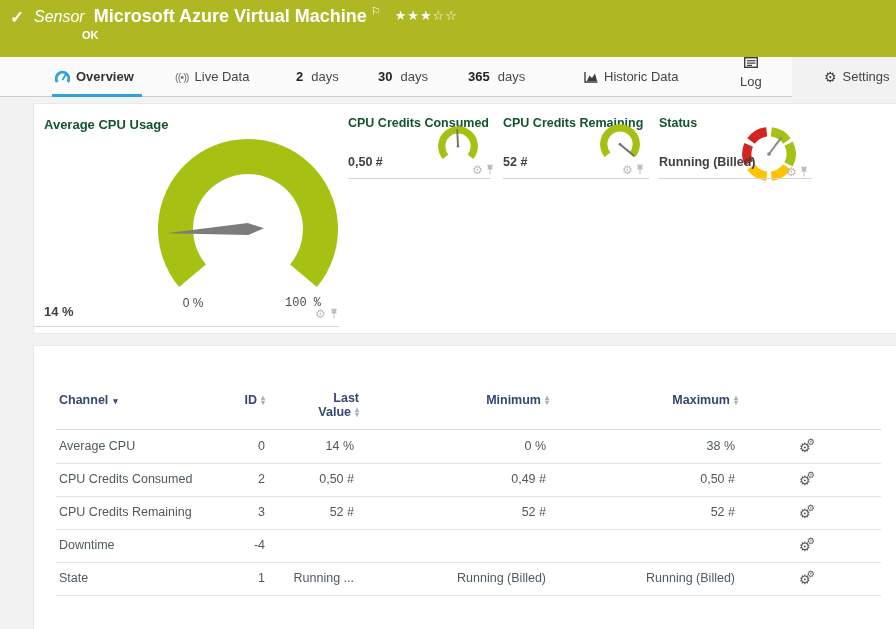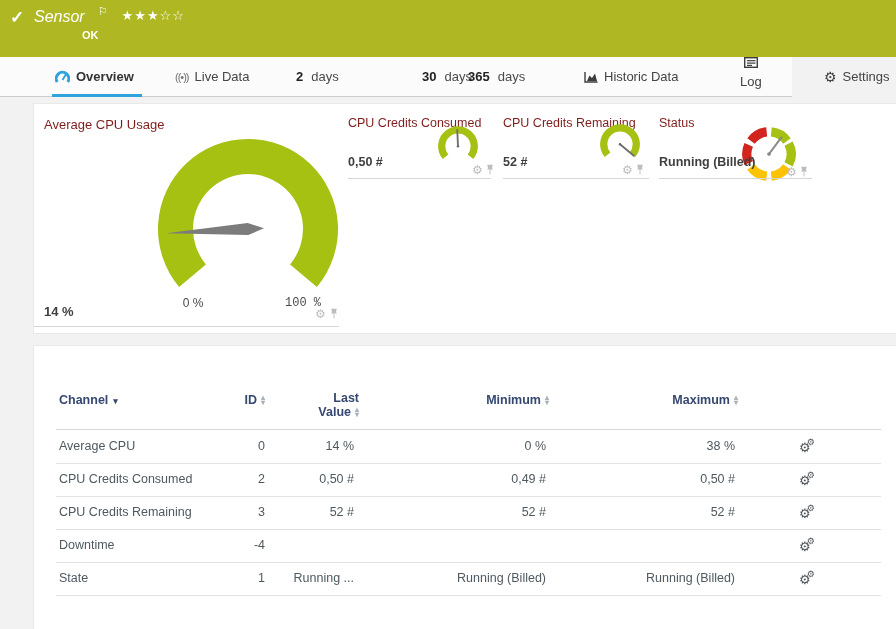--- a/index.html
+++ b/index.html
@@ -16,34 +16,34 @@
   .flag{font-size:11px;margin-left:4px;margin-top:-1px;}
   .stars{margin-left:14px;font-size:13px;letter-spacing:1px;margin-top:2px;}
   .okst{position:absolute;left:53px;top:29px;font-size:11px;font-weight:bold;margin-left:29px;}
 
   
   .tabs{position:absolute;left:0;top:57px;width:792px;height:39px;background:#fbfbfb;
         border-bottom:1px solid #cccccc;font-size:13px;color:#444;}
   .tab{position:absolute;top:0;height:39px;display:flex;align-items:center;gap:6px;cursor:pointer;white-space:nowrap;}
   .tab.active{font-weight:bold;color:#333;}
   .tab.active::after{content:'';position:absolute;left:-3px;right:-8px;bottom:-1px;height:3px;background:#2ea3dd;}
-  .t-ov{left:55px;}  .t-ld{left:175px;} .t-d2{left:296px;} .t-d30{left:378px;margin-left:44px;}
+  .t-ov{left:55px;}  .t-ld{left:175px;} .t-d2{left:296px;} .t-d30{left:378px;}
   .t-d365{left:468px;} .t-hd{left:584px;} .t-log{left:740px;flex-direction:column;} .t-set{left:824px;}
   .tnum{font-weight:bold;color:#222;margin-right:2px;}
   .tlbl{color:#4a4a4a;}
   .ld-ic{font-size:11px;color:#707070;letter-spacing:-1px;}
   .gear-ic{font-size:14px;color:#3d3d3d;line-height:1;}
 
   
   .card{position:absolute;left:33px;width:863px;background:#fff;border:1px solid #e9e9e9;border-right:none;}
   .card1{top:103px;height:229px;}
   .card2{top:345px;height:284px;border-bottom:none;}
 
   
-  .ptitle{position:absolute;font-size:12.5px;font-weight:normal;color:#7f1d1d;white-space:nowrap;}
+  .ptitle{position:absolute;font-size:12.5px;font-weight:bold;color:#14532d;white-space:nowrap;}
   .pval{position:absolute;font-size:12.5px;font-weight:bold;color:#3f3f3f;white-space:nowrap;}
   .uline{position:absolute;height:1px;background:#d6d6d6;}
   .scl{position:absolute;font-size:12px;color:#4a4a4a;width:50px;text-align:center;}
   .pico{position:absolute;color:#bdbdbd;font-size:12px;line-height:1;cursor:pointer;}
   .t1{left:10px;top:13px;font-size:13px;}
   .v1{left:10px;top:200px;font-size:13px;}
   .u1{left:0;top:222px;width:305px;}
   .t2{left:314px;top:12px;} .v2{left:314px;top:51px;} .u2{left:314px;top:74px;width:143px;}
   .t3{left:469px;top:12px;} .v3{left:469px;top:51px;} .u3{left:469px;top:74px;width:146px;}
   .t4{left:625px;top:12px;} .v4{left:625px;top:51px;} .u4{left:625px;top:74px;width:153px;}
@@ -63,20 +63,21 @@
 </style>
 </head>
 <body>
 
 <div class="screen">
 
   <div class="topbar">
     <span class="chk">✓</span>
     <div class="tline">
       <span class="kind">Sensor</span>
+      <span class="ttl">Microsoft Azure Virtual Machine</span>
       <span class="flag">⚐</span>
       <span class="stars"><span>★★★</span><span>☆☆</span></span>
     </div>
     <div class="okst">OK</div>
   </div>
 
   <nav class="tabs">
     <div class="tab t-ov active">
       <svg width="15" height="13" viewBox="0 0 15 13">
         <path d="M2.2 12 A6.3 6.3 0 1 1 12.8 12" fill="none" stroke="#2ea3dd" stroke-width="3"></path>

